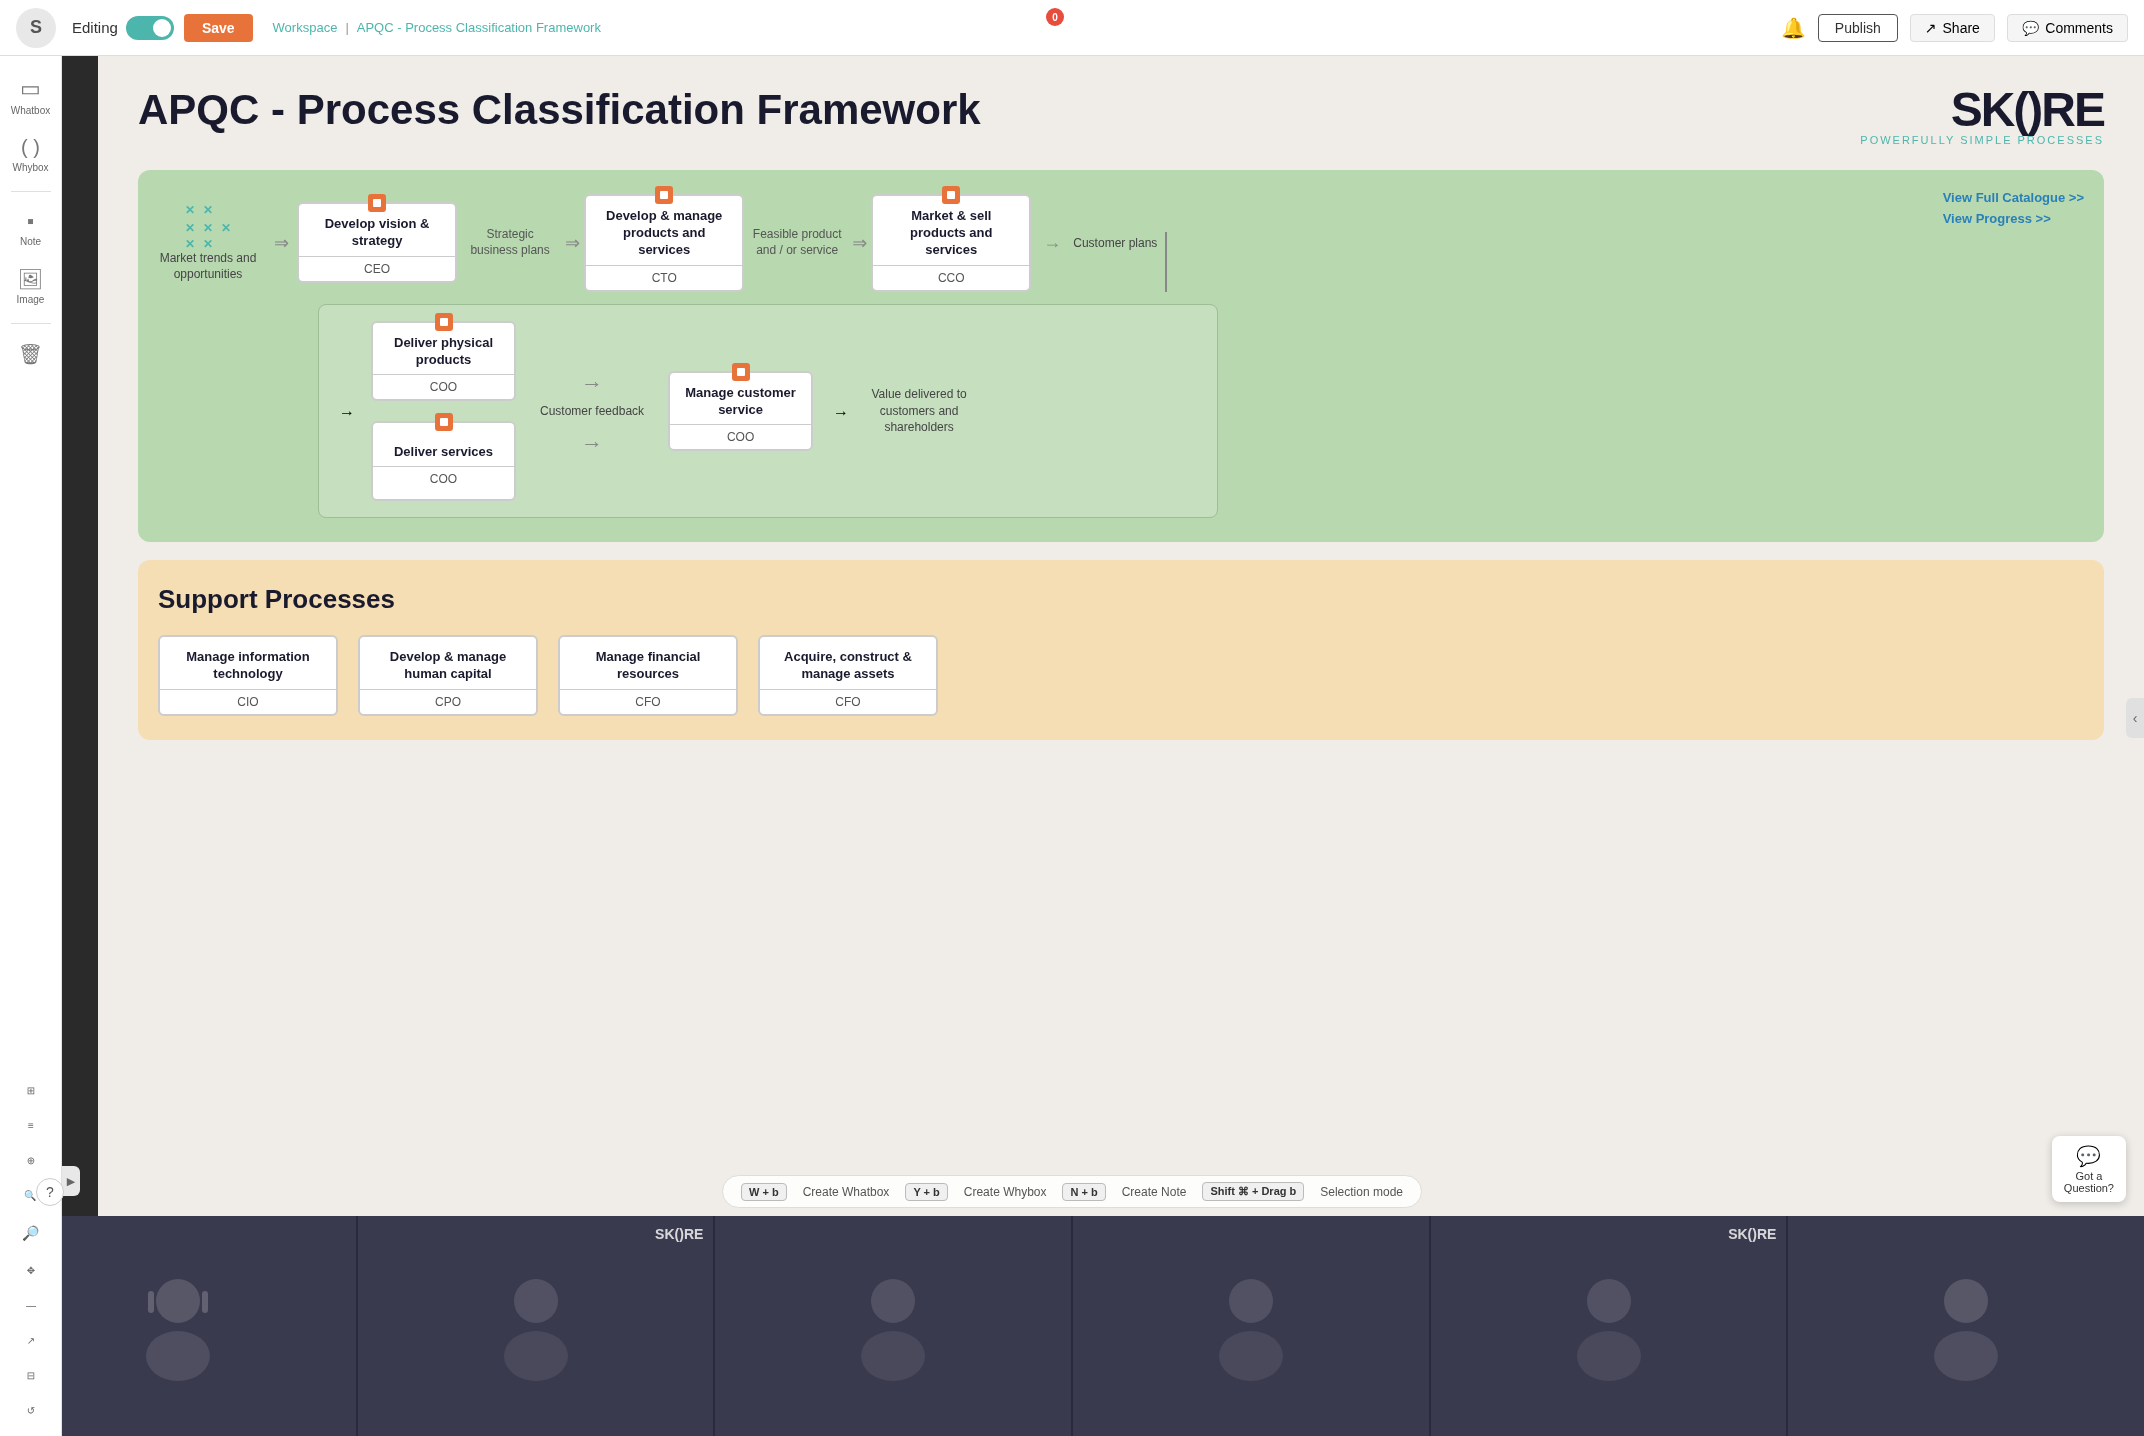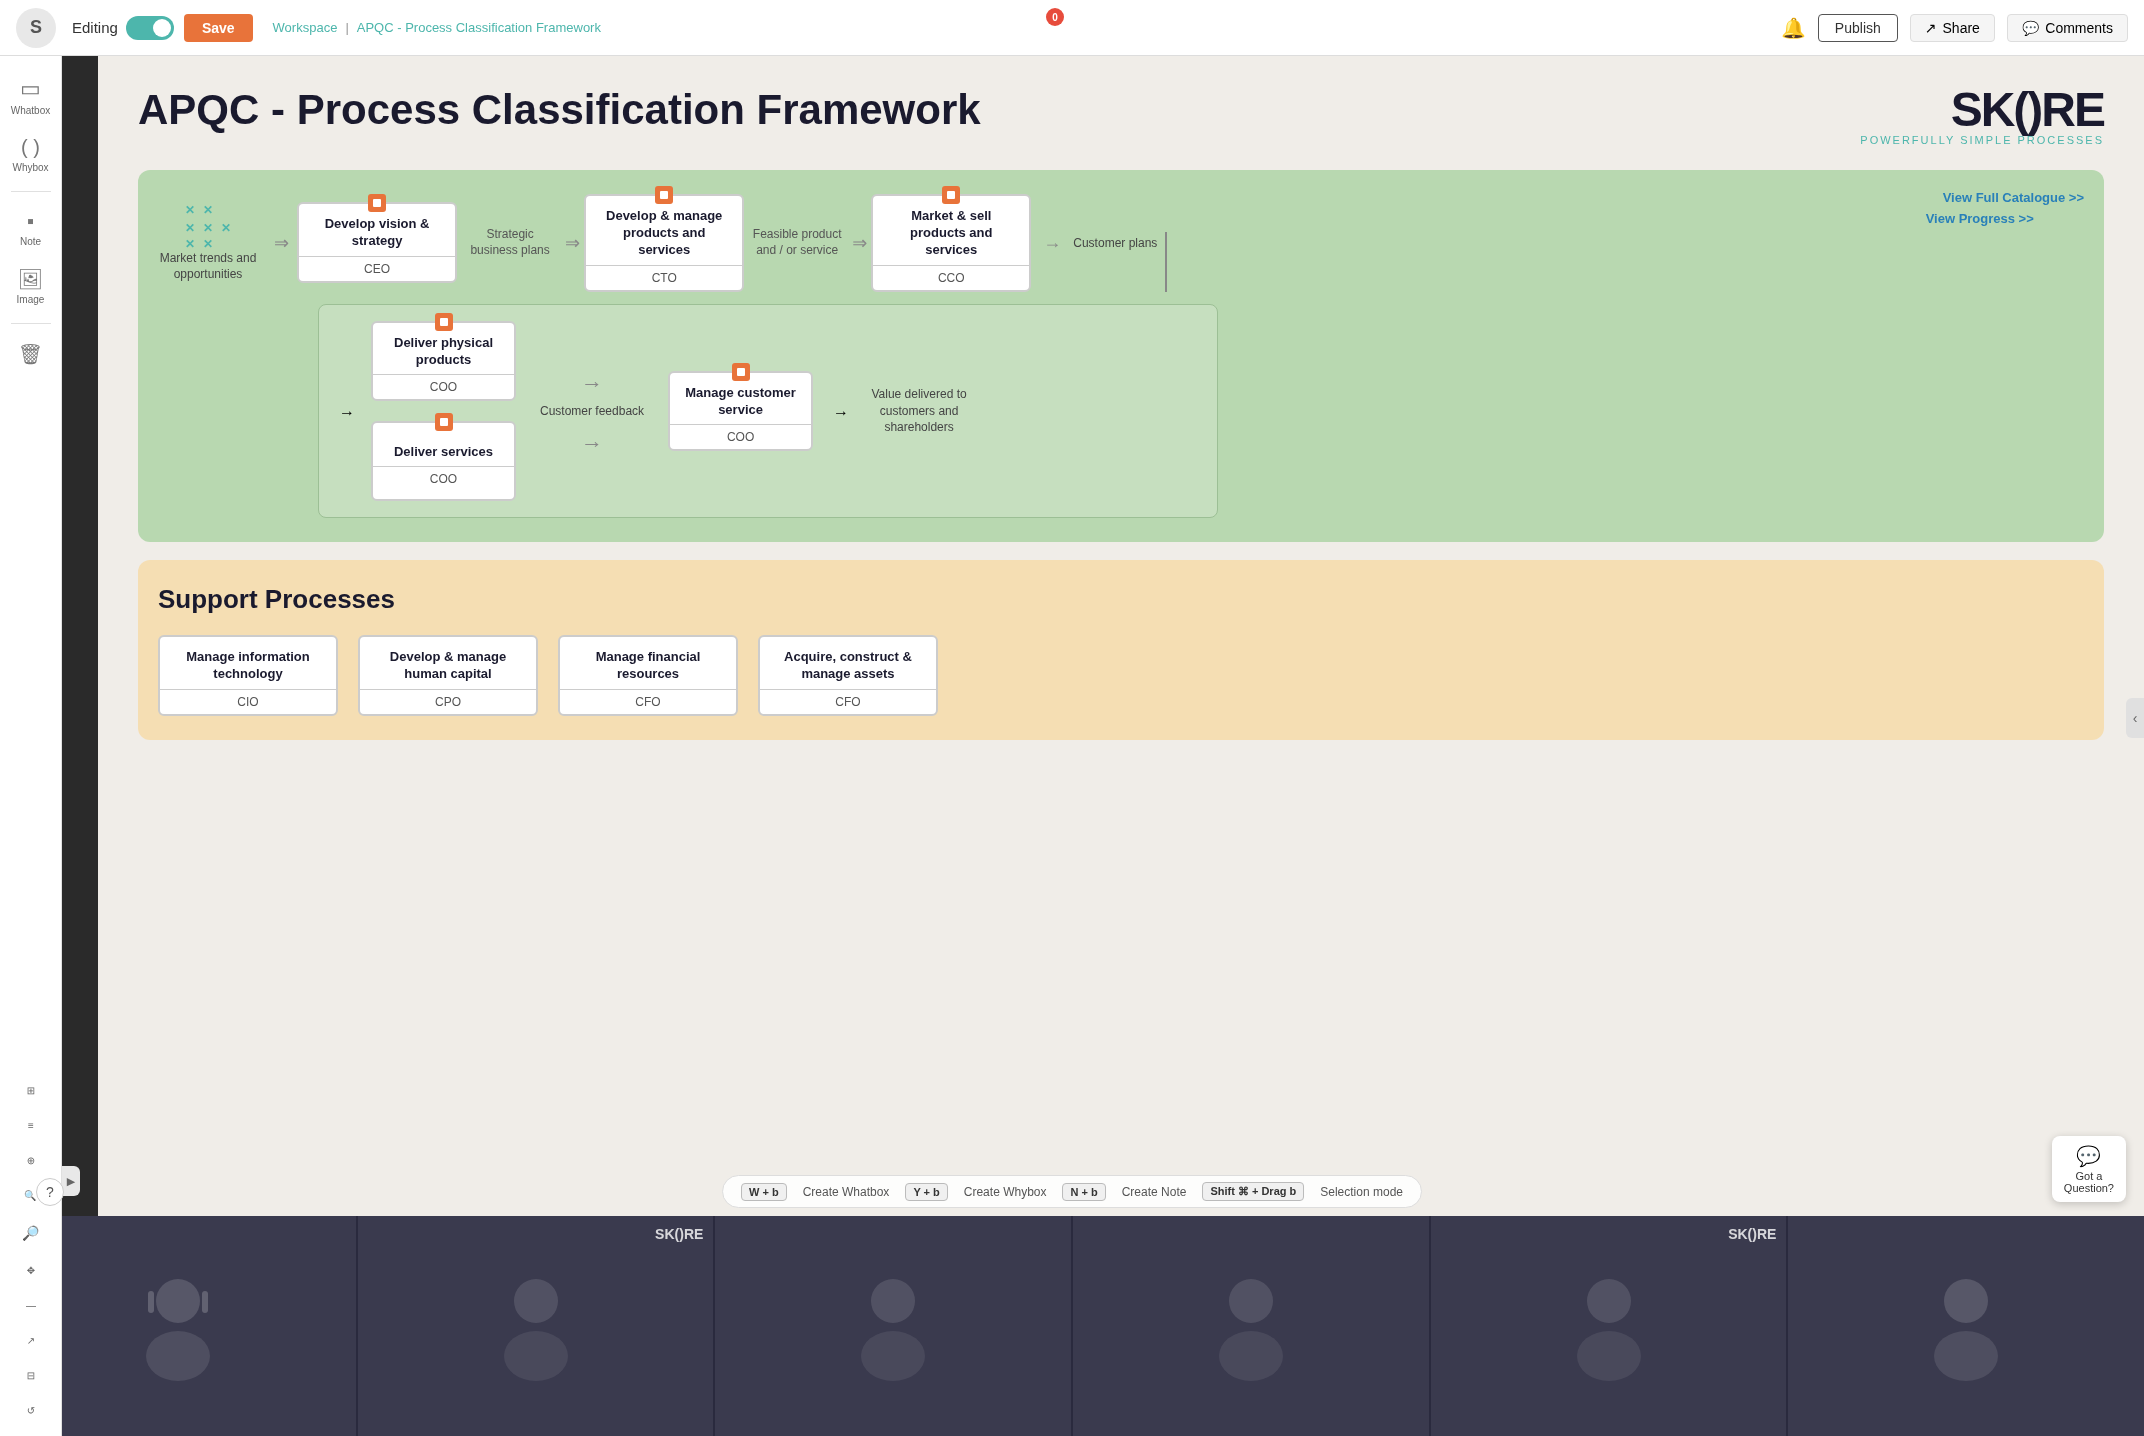--- a/index.html
+++ b/index.html
@@ -327,21 +327,21 @@
       <h1 id="page-title">APQC - Process Classification Framework</h1>
       <div id="skore-logo">
         <div id="skore-logo-text">SK()RE</div>
         <div id="skore-logo-sub">POWERFULLY SIMPLE PROCESSES</div>
       </div>
     </div>
 
     <div id="op-section">
 
       <div id="op-links">
-        <a style="color:#2980b9;margin-left:17px;">View Full Catalogue &gt;&gt;</a>
+        <a style="color:#2980b9;">View Full Catalogue &gt;&gt;</a>
         <a style="color:#2980b9;">View Progress &gt;&gt;</a>
       </div>
 
       <div class="top-flow-wrapper" style="margin-bottom:12px; overflow:visible;">
 
         <div style="display:flex;flex-direction:column;align-items:center;margin-right:8px;">
           <div class="crosses">
             <div class="cross-r">
                 <span class="x-mark">✕</span>
                 <span class="x-mark">✕</span>

